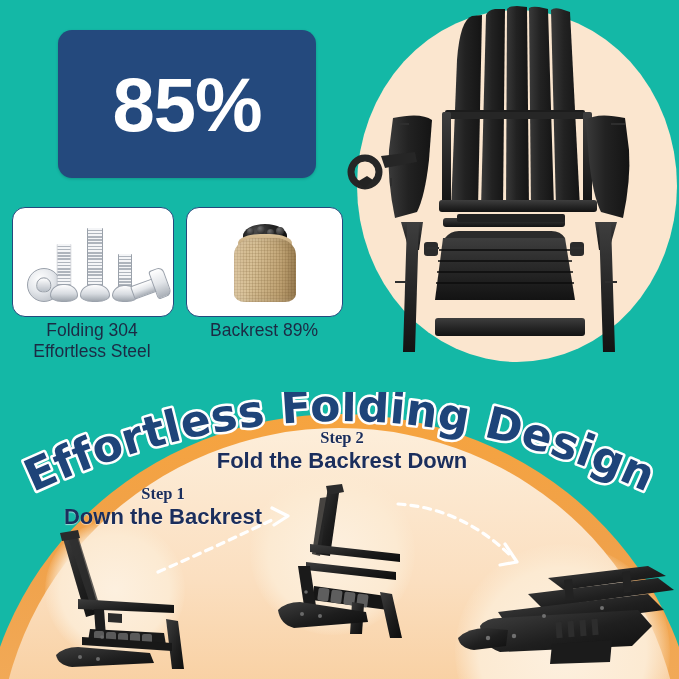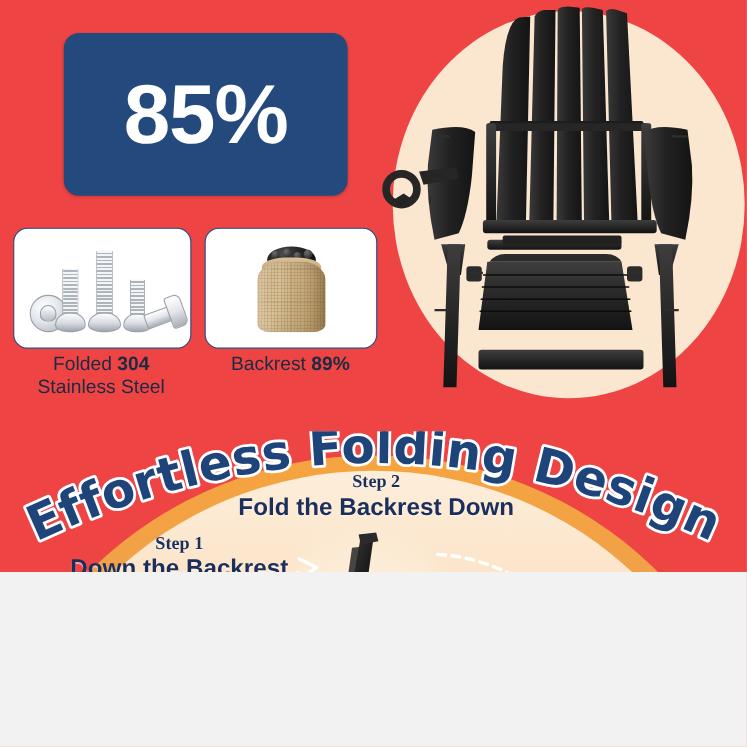--- a/index.html
+++ b/index.html
@@ -3,21 +3,21 @@
 <meta charset="utf-8">
 <style>
   html,body{margin:0;padding:0;}
   body{
     width:679px;height:679px;
     background:#f2f2f2;
     font-family:"Liberation Sans", sans-serif;
     overflow:hidden;
     position:relative;
   }
-  #stage{position:absolute;inset:0;width:679px;height:520px;overflow:hidden;background:#ef4444;}
+  #stage{position:absolute;inset:0;width:679px;height:679px;overflow:hidden;background:#14b8a6;}
 
   
   .badge{
     position:absolute;left:58px;top:30px;width:258px;height:148px;
     background:#24497d;border-radius:14px;
     box-shadow:0 1px 3px rgba(0,0,0,.18);
     display:flex;flex-direction:column;align-items:center;justify-content:center;
   }
   .badge .pct{
     color:#ffffff;font-size:76px;line-height:.95;font-weight:700;
@@ -32,21 +32,21 @@
     position:absolute;background:#ffffff;border:1.4px solid #24497d;border-radius:13px;
   }
   #card-screws{left:12px;top:207px;width:160px;height:108px;}
   #card-bag{left:186px;top:207px;width:155px;height:108px;}
   .card-cap{
     position:absolute;text-align:center;color:#1c2a44;
     font-size:17.5px;line-height:1.22;
   }
   #cap-screws{left:4px;top:320px;width:176px;}
   #cap-bag{left:180px;top:320px;width:168px;}
-  .card-cap b{font-weight:700;text-align:center;}
+  .card-cap b{font-weight:400;text-align:center;}
 
   
   .screw{position:absolute;}
   .screw .shaft{
     position:absolute;left:50%;transform:translateX(-50%);
     background:repeating-linear-gradient(180deg,#f4f5f7 0px,#f4f5f7 1.6px,#aeb4bc 1.6px,#aeb4bc 3.2px);
     border-left:1px solid #9aa1aa;border-right:1px solid #9aa1aa;border-radius:1px;
   }
   .screw .head{
     position:absolute;left:50%;bottom:0;transform:translateX(-50%);
@@ -164,22 +164,22 @@
         <div class="head" style="width:24px;height:15px;"></div>
       </div>
 
       <div style="position:absolute;left:118px;top:62px;width:36px;height:32px;transform:rotate(-20deg);">
         <div class="bolt-side" style="left:0;top:10px;width:26px;height:12px;border-radius:2px;"></div>
         <div class="bolt-side" style="left:22px;top:2px;width:13px;height:28px;border-radius:3px 6px 6px 3px;"></div>
       </div>
     </div>
   </div>
   <div class="card-cap" id="cap-screws">
-    <span>Folded </span><b>304</b><br>
-    <span>Stainless Steel</span>
+    <span>Folding </span><b>304</b><br>
+    <span>Effortless Steel</span>
   </div>
 
   <div class="card" id="card-bag">
     <div class="bag">
       <div class="fill">
         <div class="pellet" style="left:4px;top:4px;width:7px;height:7px;"></div>
         <div class="pellet" style="left:14px;top:2px;width:8px;height:8px;"></div>
         <div class="pellet" style="left:24px;top:5px;width:7px;height:7px;"></div>
         <div class="pellet" style="left:33px;top:3px;width:8px;height:8px;"></div>
         <div class="pellet" style="left:9px;top:11px;width:8px;height:8px;"></div>

